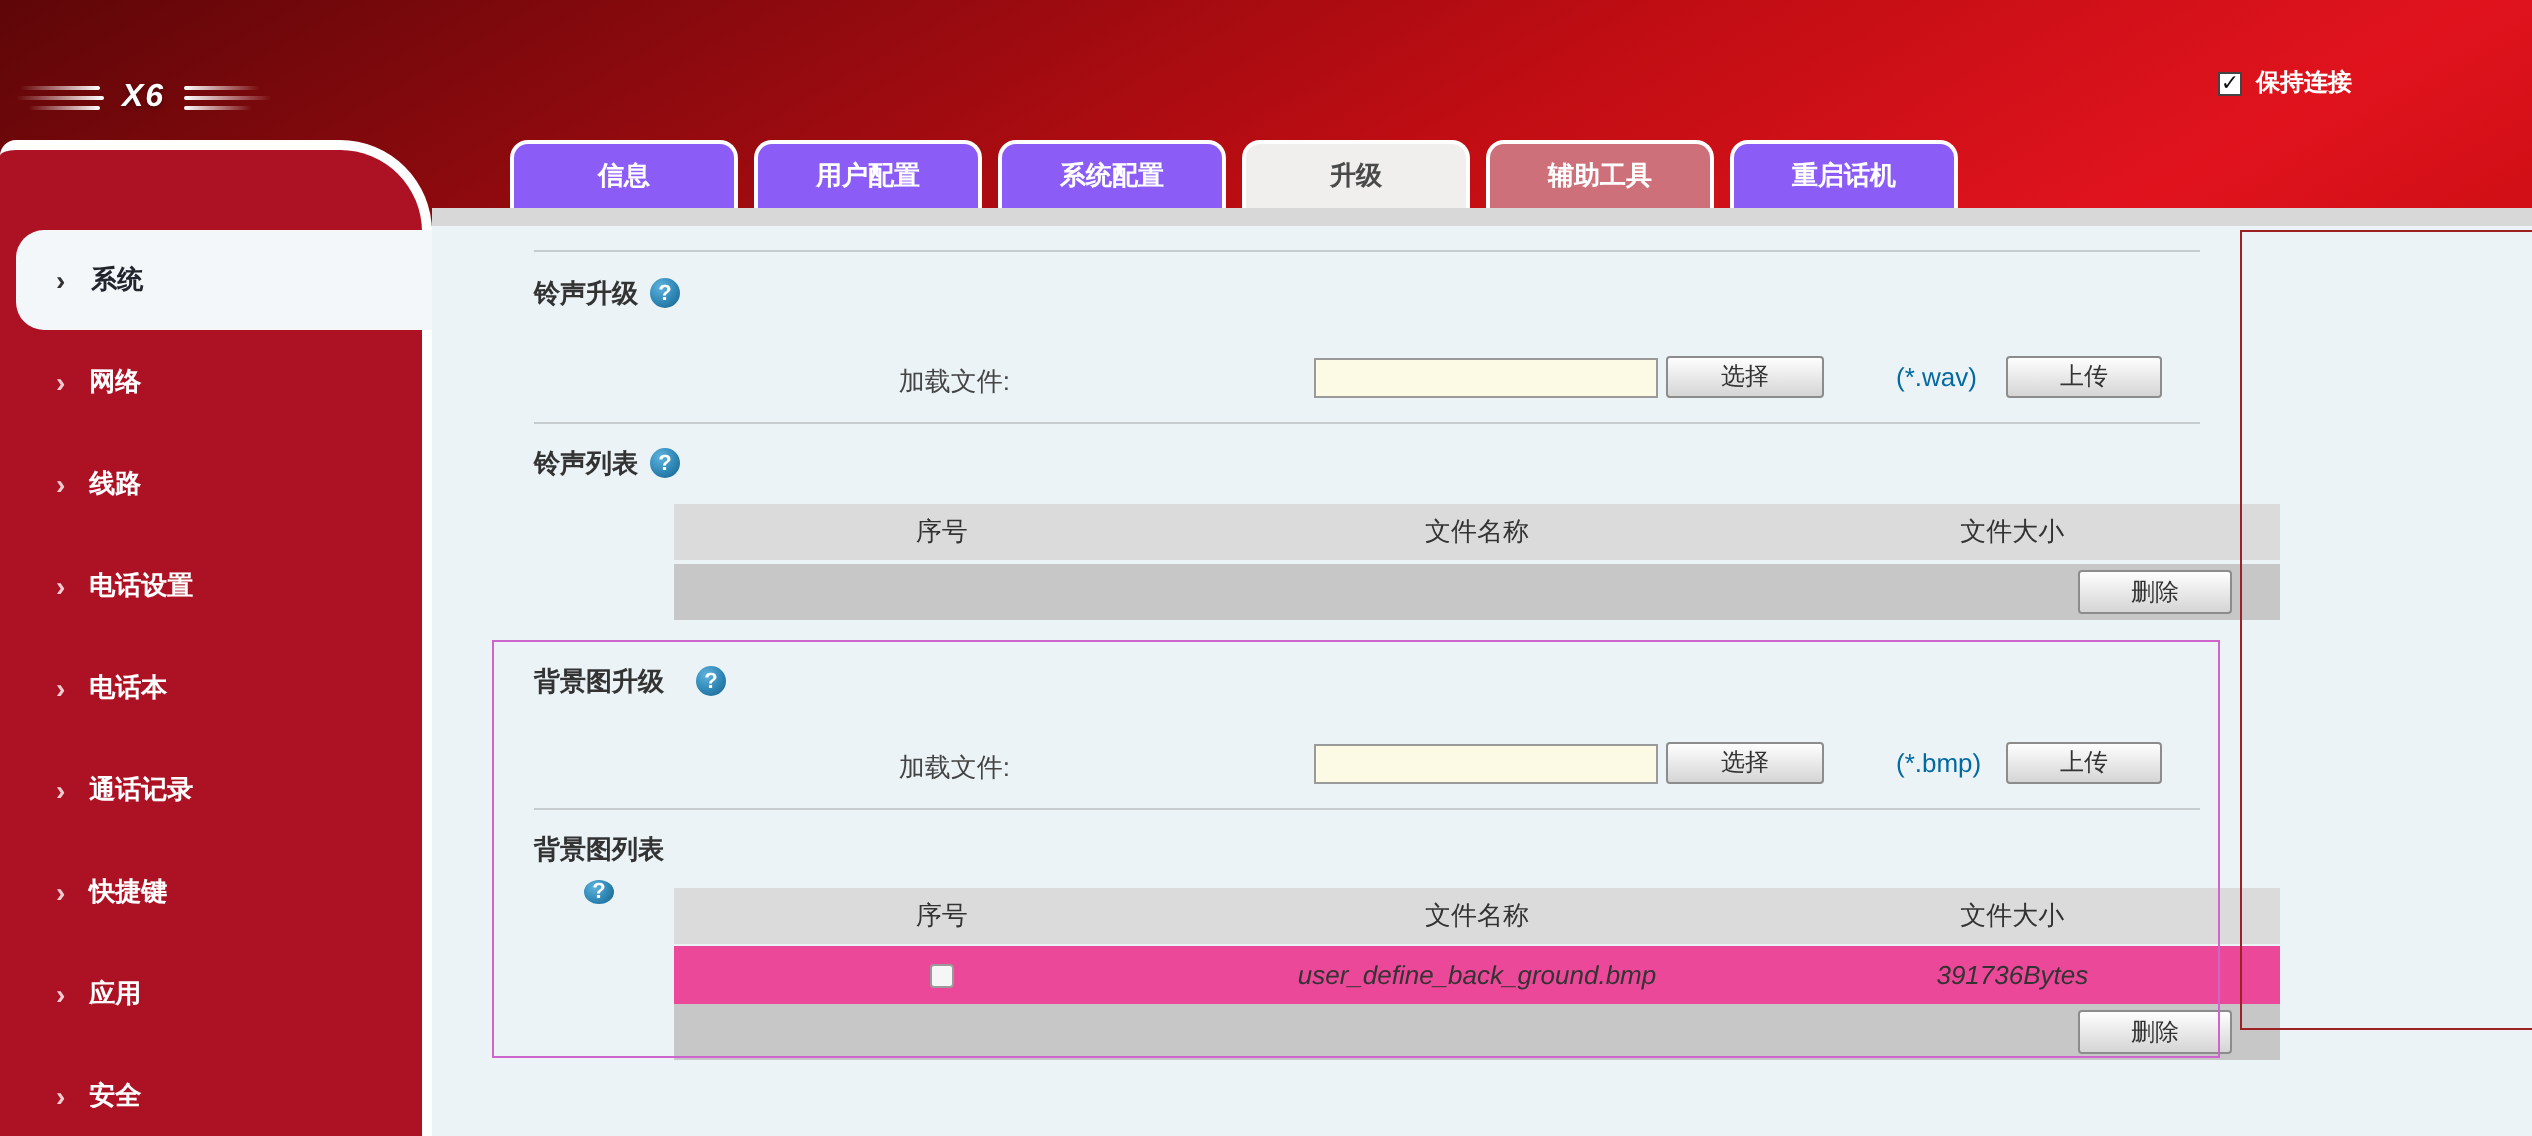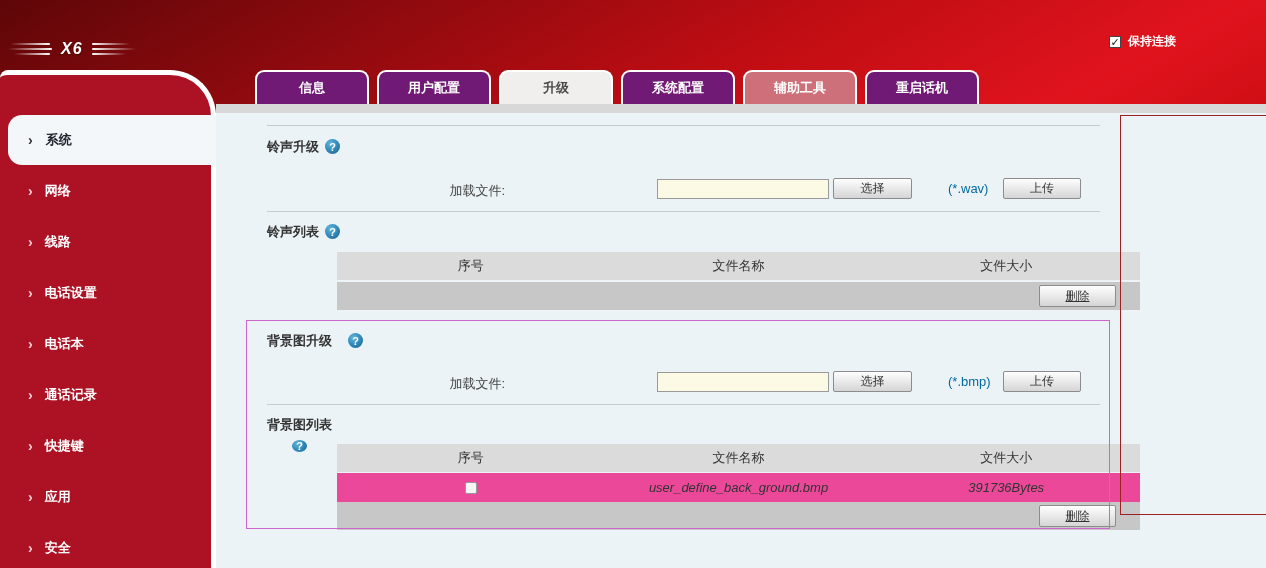--- a/index.html
+++ b/index.html
@@ -45,21 +45,21 @@
   .sl-left i:nth-child(2){width:44px;}
   .sl-left i:nth-child(3){width:36px; margin-left:6px;}
   .sl-right i:nth-child(1){width:38px;}
   .sl-right i:nth-child(2){width:44px;}
   .sl-right i:nth-child(3){width:34px;}
 
   
   .tabbar { position:absolute; top:70px; left:255px; display:flex; gap:8px; z-index:3; }
   .tab {
     width:114px; height:34px; border:2px solid #fff; border-bottom:none;
-    border-radius:9px 9px 0 0; background:#701a75; color:#fff; font-weight:bold;
+    border-radius:9px 9px 0 0; background:#8b5cf6; color:#fff; font-weight:bold;
     display:flex; align-items:center; justify-content:center; cursor:pointer;
   }
   .tab--active { background:#f0efee; color:#4a4a4a; }
   .tab--highlight { background:#cd7079; }
 
   
   .sidebar {
     position:absolute; top:70px; left:0; width:216px; bottom:0; z-index:4;
     background:#ac1124; border-top:5px solid #fff; border-right:5px solid #fff;
     border-top-right-radius:46px; border-top-left-radius:8px;
@@ -101,21 +101,21 @@
   .fr-hint   { position:absolute; left:681px; top:3px; color:#0369a1; }
   .fr-upload { position:absolute; left:736px; top:0; width:78px; height:21px; line-height:19px; }
 
   .ftable { position:absolute; left:30px; width:803px;margin-left:40px; }
   .tb1 { top:139px; } .tb2 { top:331px; }
   .thead { height:28px; background:#dbdbdb; display:flex; }
   .thead .cell, .trow .cell { flex:1; display:flex; align-items:center; justify-content:center; color:#333; }
   .trow { height:29px; background:#ec4899; display:flex; margin-top:1px;font-style:italic; }
   .tfoot { height:28px; background:#c7c7c7; margin-top:2px; position:relative; }
   .tb2 .tfoot { margin-top:0; }
-  .del-btn { position:absolute; right:24px; top:3px; width:77px; height:22px; line-height:20px;text-decoration:underline; }
+  .del-btn { position:absolute; right:24px; top:3px; width:77px; height:22px; line-height:20px; }
   .row-cb { width:12px; height:12px; background:#f6f6f6; border:1px solid #9a9a9a; border-radius:2px; cursor:pointer; }
 
   
   .magenta-box {
     position:absolute; left:30px; top:207px; width:864px; height:209px;
     border:1px solid #cc66cc; pointer-events:none; z-index:5;
   }
   .red-box {
     position:absolute; left:904px; top:2px; width:372px; height:400px;
     border:1px solid #9d2123; border-right:none; pointer-events:none; z-index:5;
@@ -144,22 +144,22 @@
     <span class="keep-cb">✓</span>
     <span class="keep-label">保持连接</span>
   </div>
 </div>
 
 <div class="gray-strip"></div>
 
 <div class="tabbar">
   <div class="tab">信息</div>
   <div class="tab">用户配置</div>
+  <div class="tab">系统配置</div>
   <div class="tab tab--active">升级</div>
-  <div class="tab">系统配置</div>
   <div class="tab tab--highlight">辅助工具</div>
   <div class="tab">重启话机</div>
 </div>
 
 <div class="sidebar">
   <div class="side-active">
     <span class="chev">›</span>
     <span>系统</span>
   </div>
   <div class="side-item">

